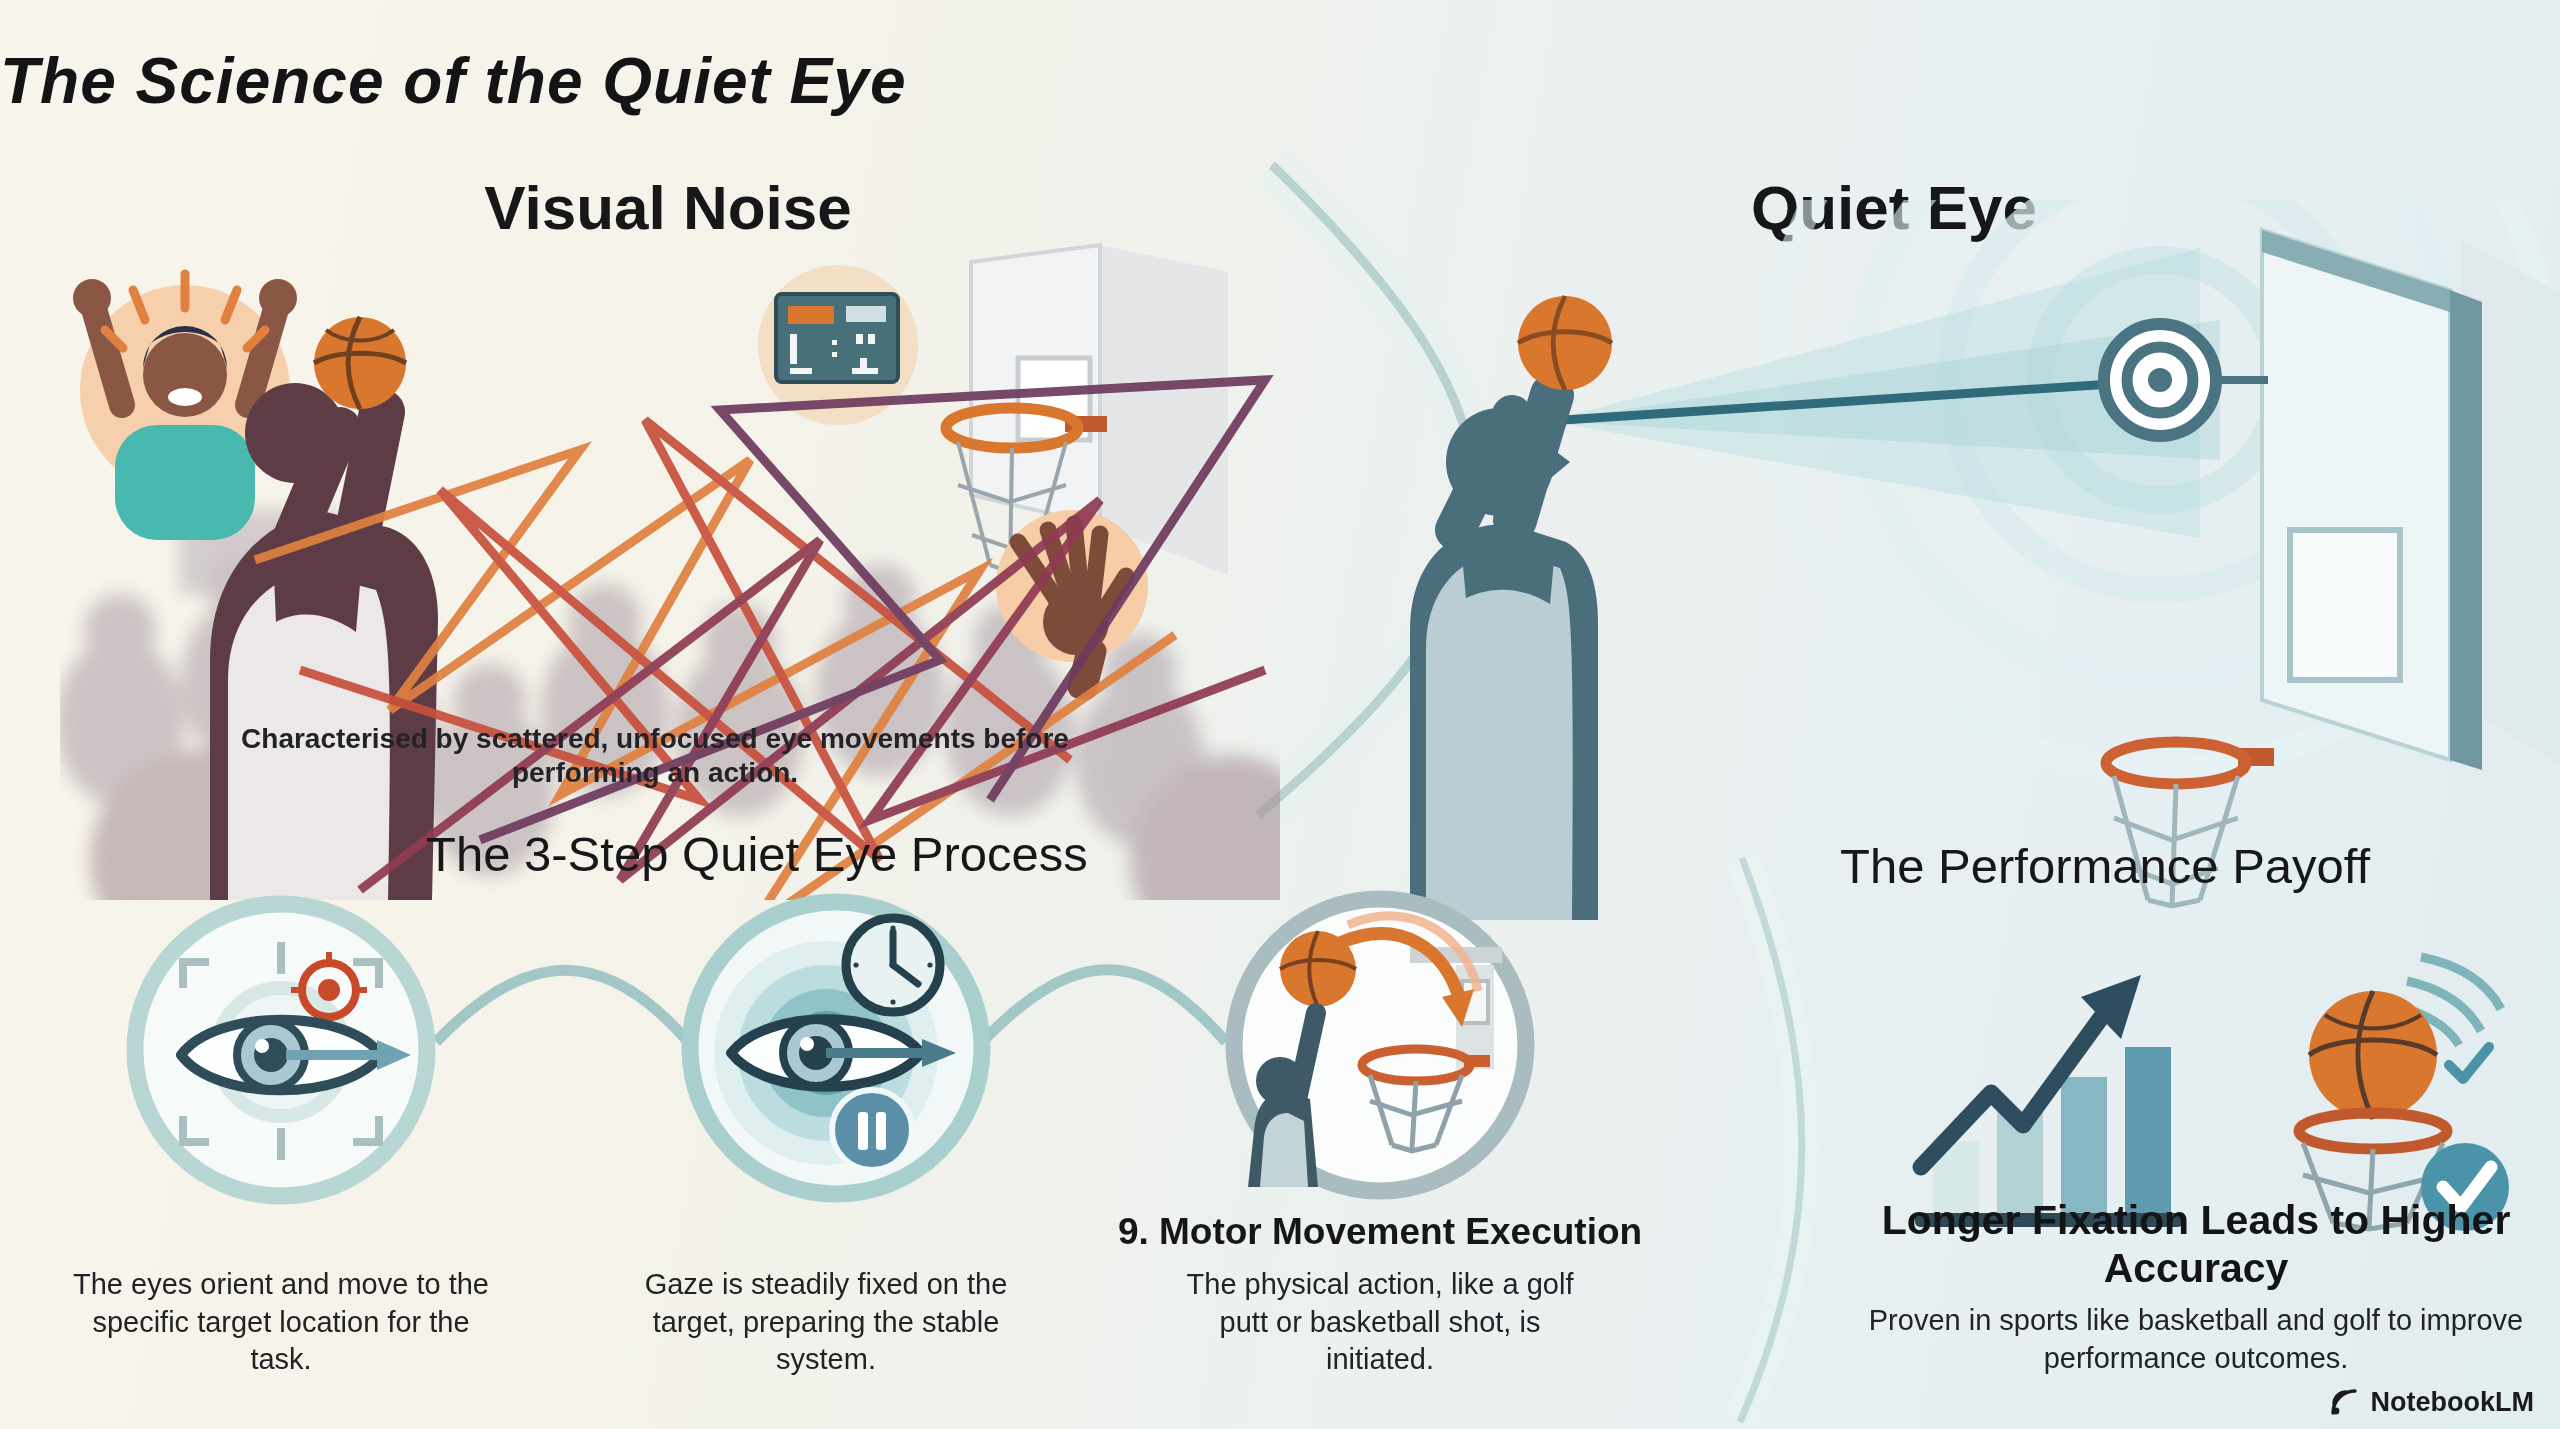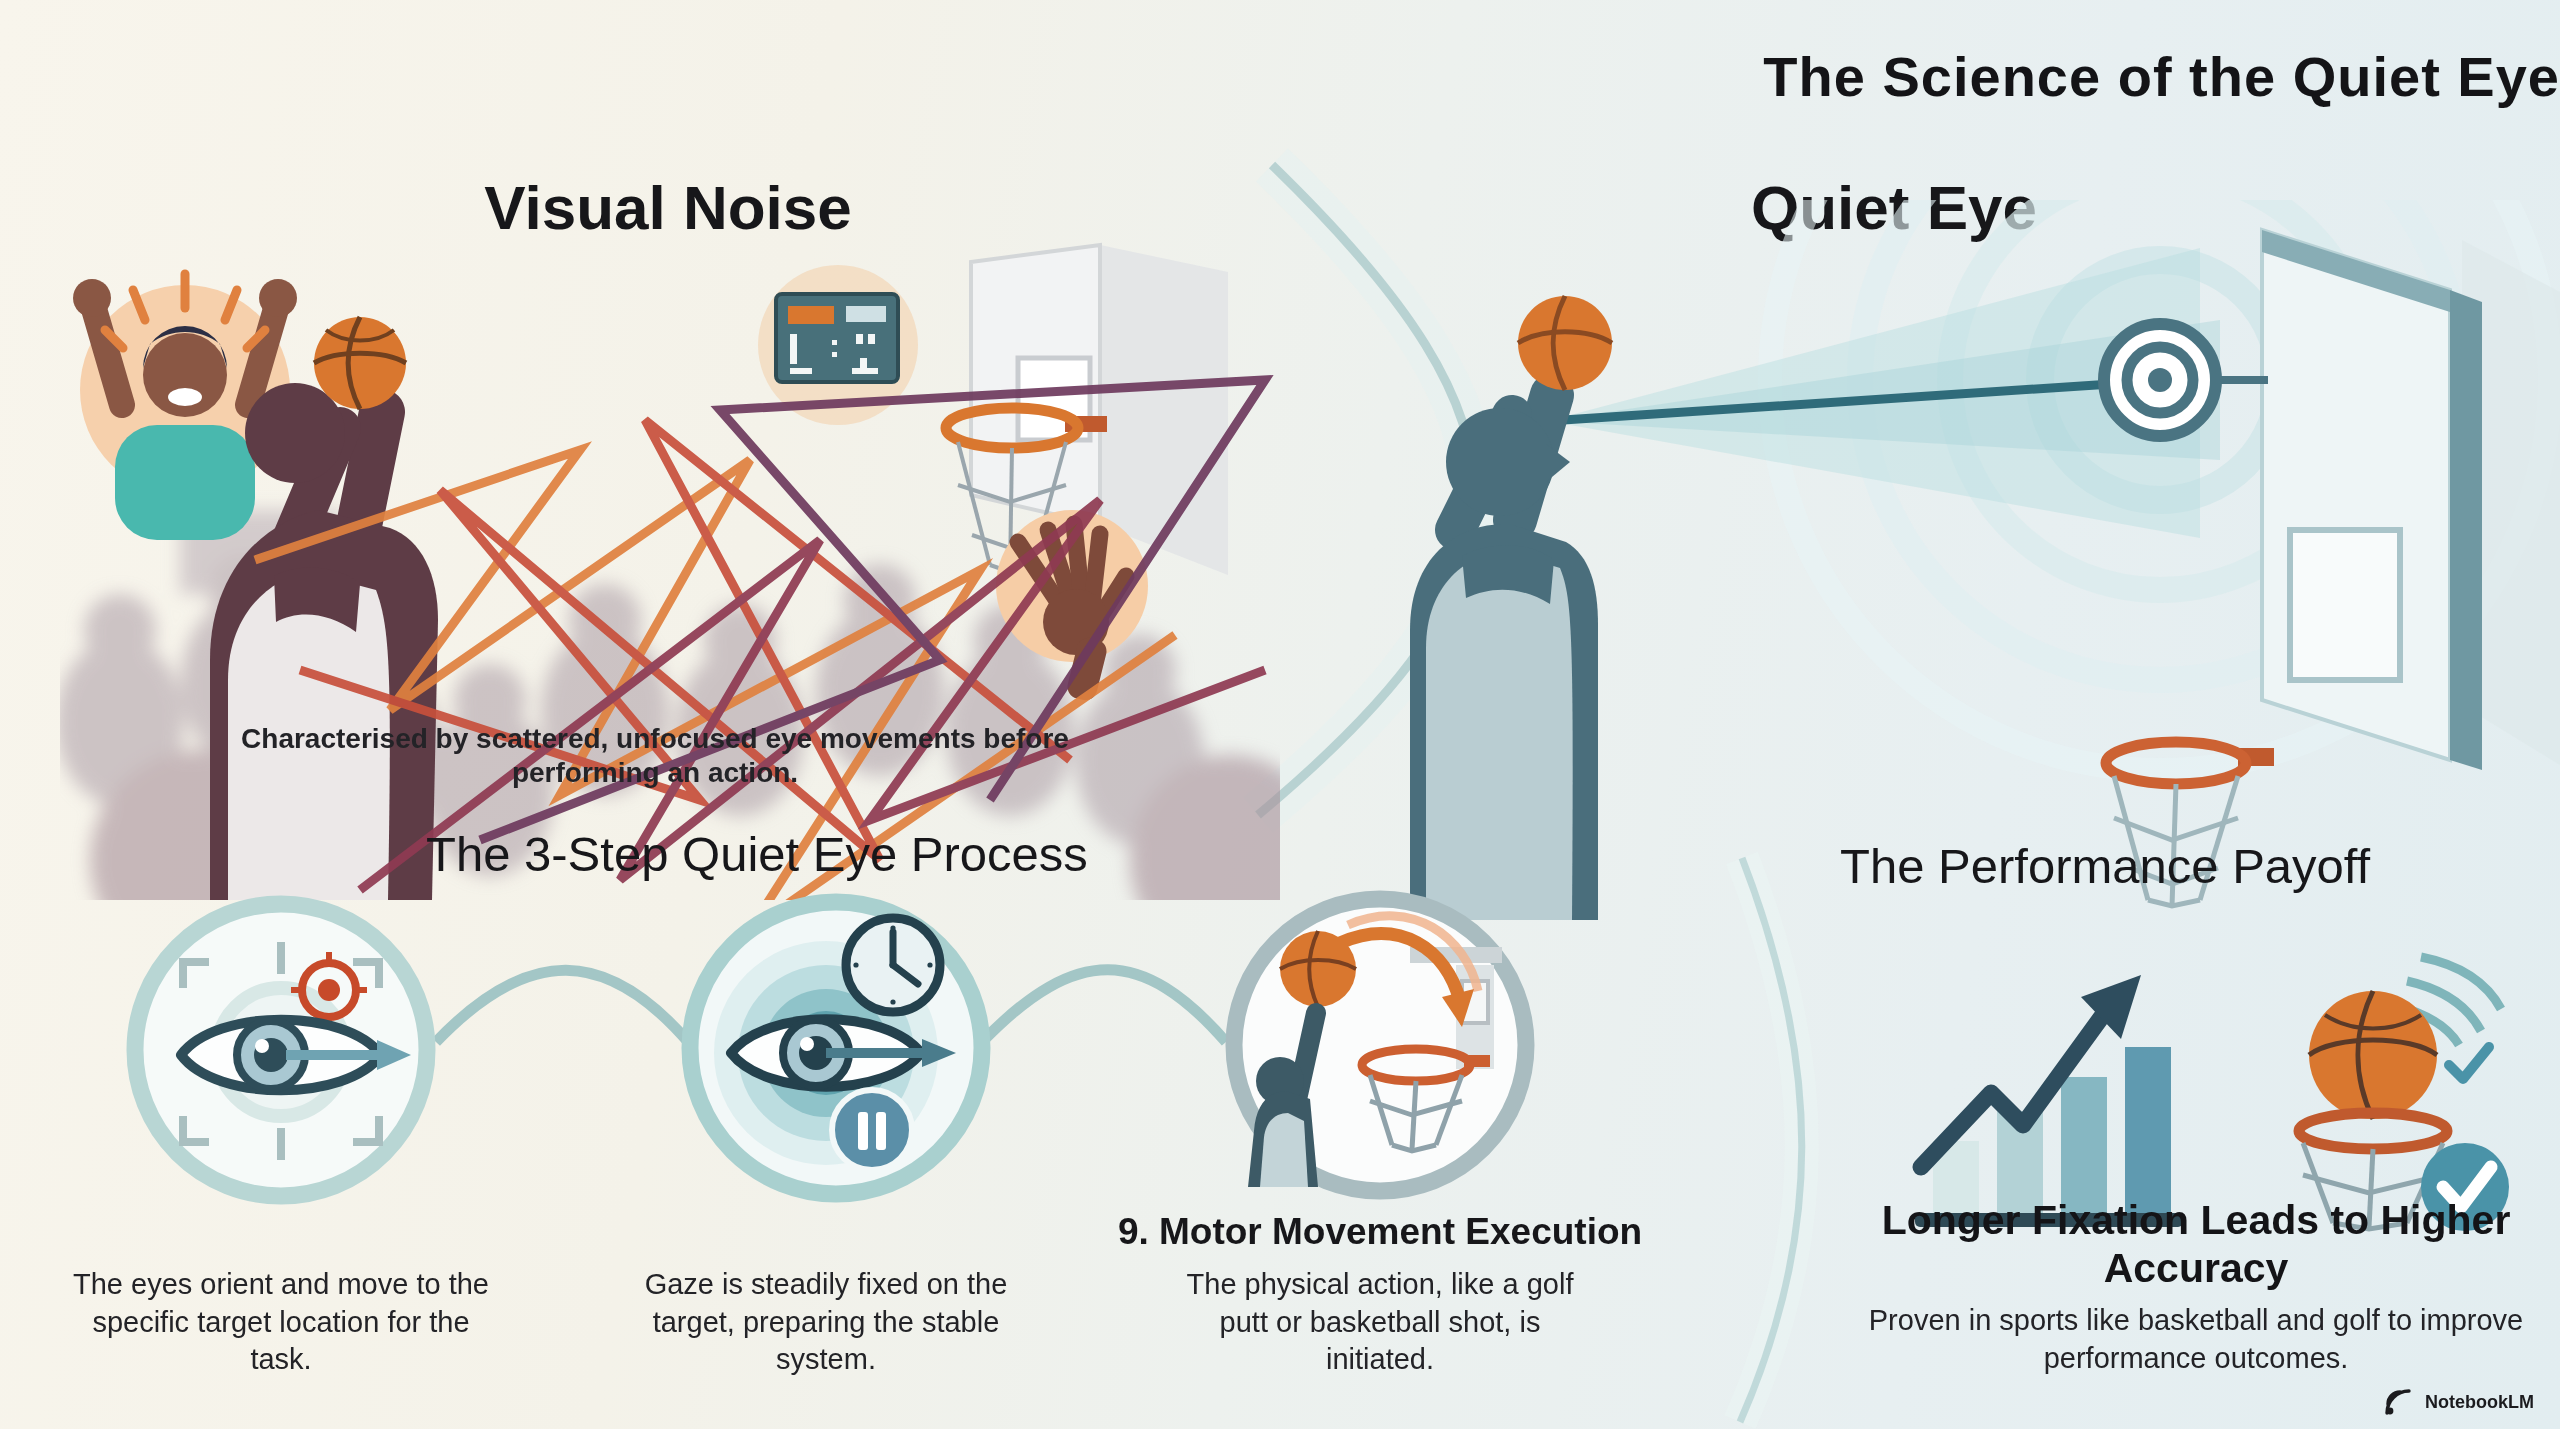--- a/index.html
+++ b/index.html
@@ -2,28 +2,28 @@
 <html><head>
 <meta charset="utf-8">
 <style>
   html,body{margin:0;padding:0;background:#dfe9ea;}
   .canvas{
     position:relative;width:2560px;height:1429px;overflow:hidden;
     font-family:"Liberation Sans", sans-serif;color:#1b1b1e;
     background:linear-gradient(100deg,#f8f5ec 0%,#f4f2e9 30%,#edf1ee 52%,#e7eff1 76%,#e2edf0 100%);
   }
   .abs{position:absolute;}
-  .h1{font-weight:800;font-size:56px;letter-spacing:1px;text-align:right;color:#141417;}
+  .h1{font-weight:800;font-size:64px;letter-spacing:1px;text-align:left;color:#141417;font-style:italic;}
   .h2{font-weight:800;font-size:62px;text-align:center;color:#17171a;}
   .h3{font-weight:400;font-size:49px;text-align:left;color:#17171a;}
   .cap{font-weight:600;font-size:28px;line-height:1.22;text-align:center;color:#232327;}
   .step-label{font-weight:800;font-size:37px;text-align:center;color:#17171a;}
   .step-desc{font-weight:500;font-size:29px;line-height:1.3;text-align:center;color:#232327;}
   .sub{font-weight:800;font-size:41px;line-height:1.18;text-align:center;color:#141417;}
-  .watermark{display:flex;align-items:center;gap:10px;font-weight:700;font-size:18px;color:#1b1b1e;}
+  .watermark{display:flex;align-items:center;gap:10px;font-weight:700;font-size:27px;color:#1b1b1e;}
   svg{display:block;}
 </style>
 </head>
 <body>
 
 <div class="canvas">
 
   <div class="abs h1" style="left:0;top:44px;width:2560px;">The Science of the Quiet Eye</div>
 
   <svg class="abs" style="left:0;top:0;" width="2560" height="1429" viewBox="0 0 2560 1429" aria-hidden="true">

